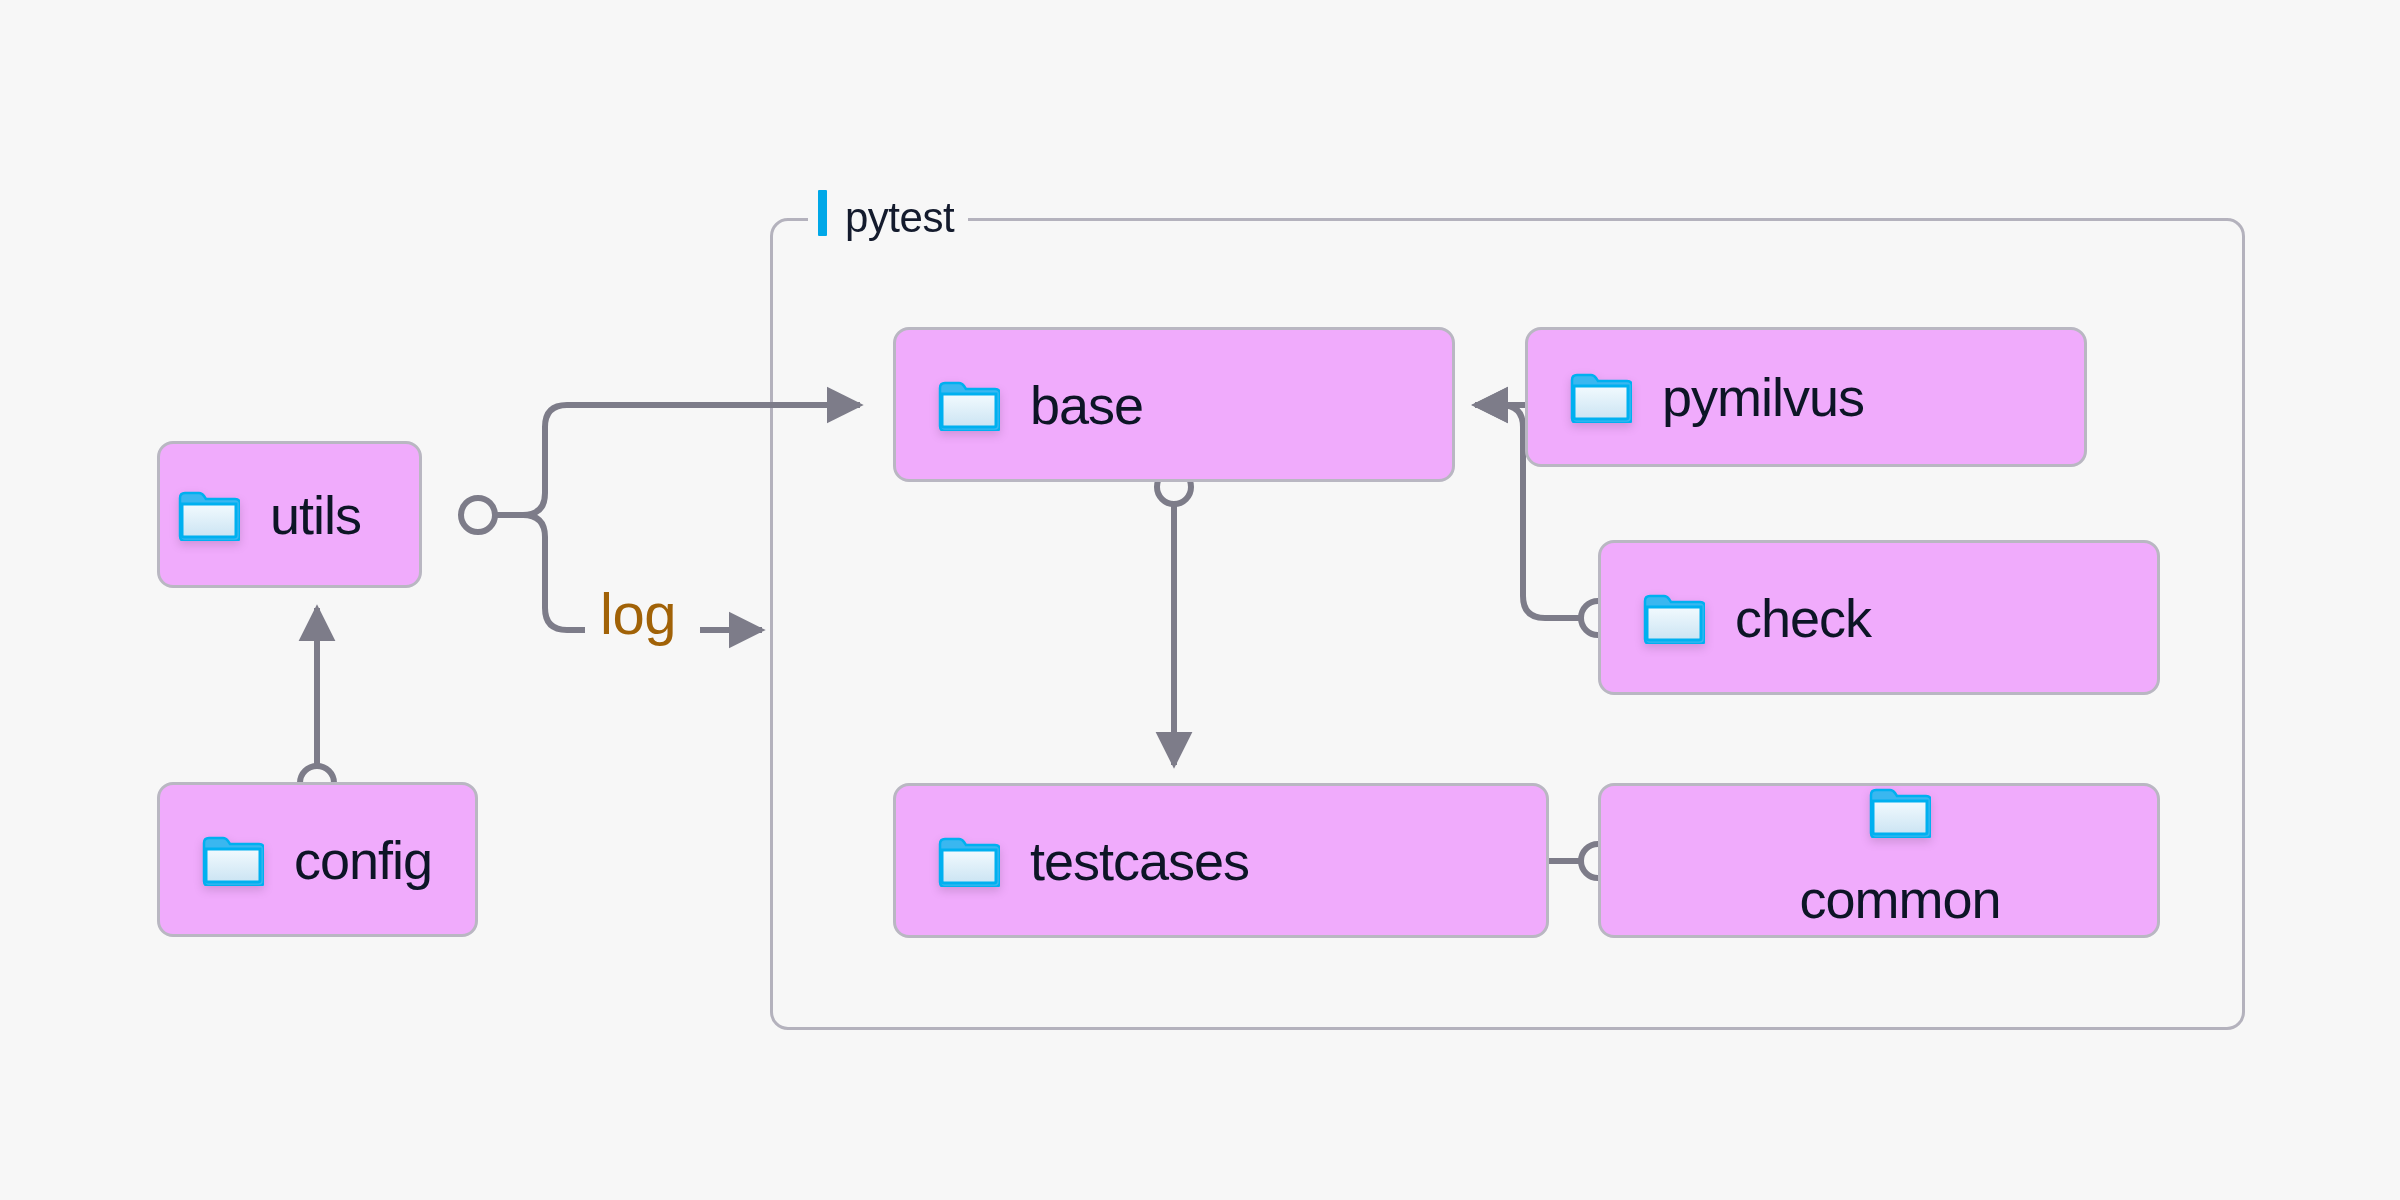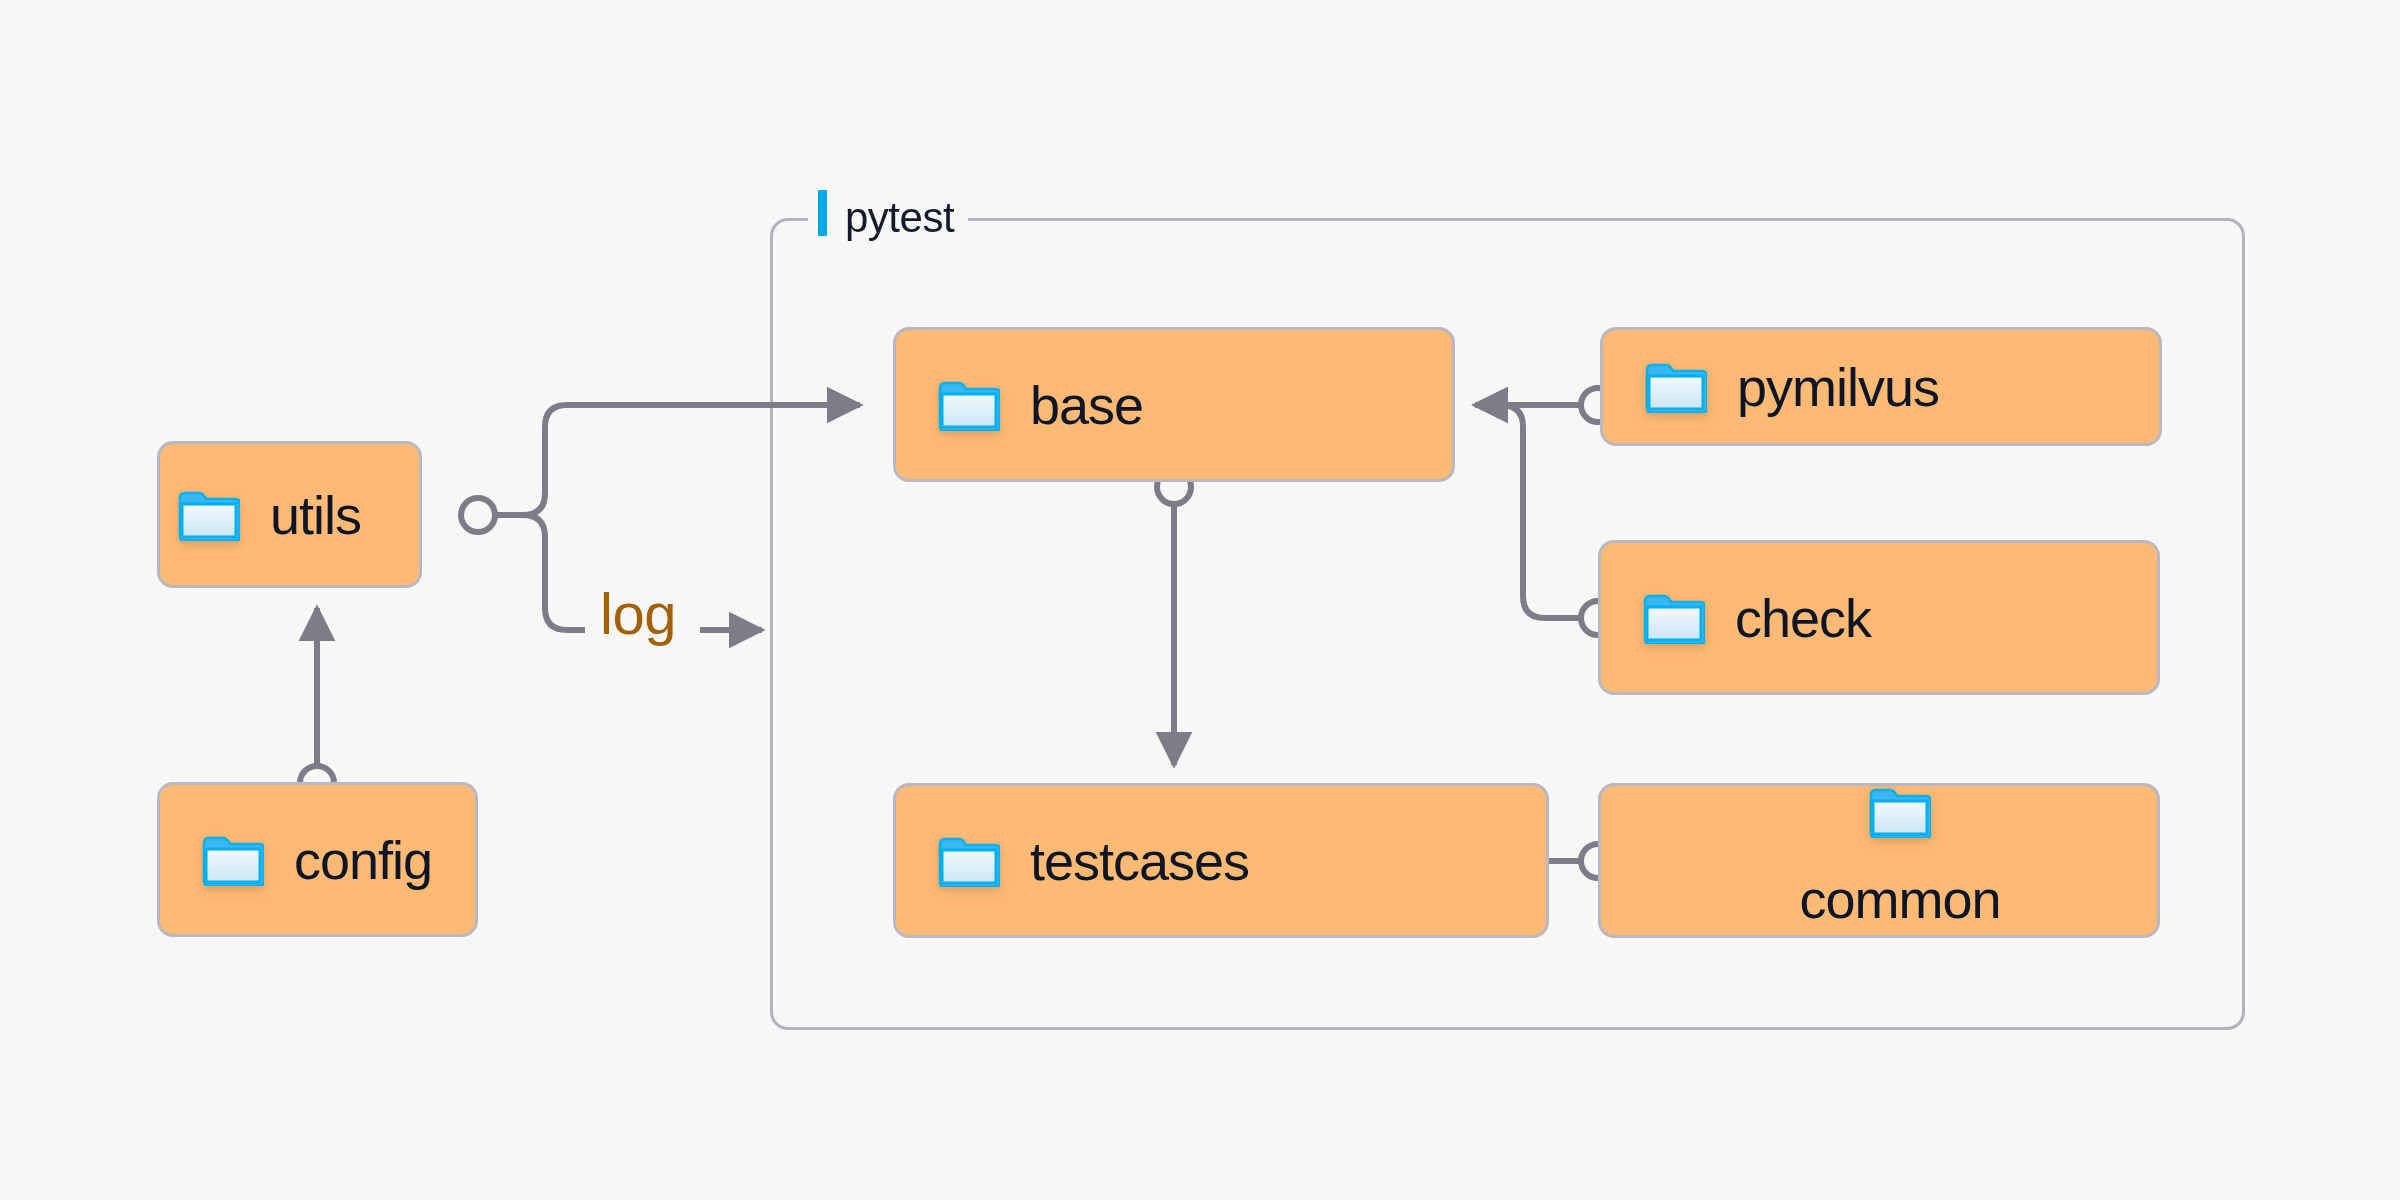--- a/index.html
+++ b/index.html
@@ -55,21 +55,21 @@
   .group-label-text {
     font-size: 42px;
     color: #141b2d;
     font-family: "Liberation Sans", sans-serif;
     white-space: nowrap;
     letter-spacing: -0.5px;
   }
   
   .node {
     position: absolute;
-    background: #fdba74;
+    background: #f0abfc;
     border: 3px solid #b9b7c2;
     border-radius: 16px;
     box-sizing: border-box;
     display: flex;
     align-items: center;
     padding-left: 42px;
     gap: 30px;
   }
   .node-label {
     font-size: 54px;
@@ -172,21 +172,21 @@
           </svg></span>
         <span class="node-label">base</span>
       </div>
       <div class="node" style="left: 893px; top: 783px; width: 656px; height: 155px;">
         <span class="folder-icon"><svg viewBox="0 0 62 52" width="62" height="52">
             <path d="M2 9 q0-5 5-5 h14 q3 0 5 3 l2 3 h29 q5 0 5 5 v32 q0 5-5 5 h-50 q-5 0-5-5 z" fill="#3ab7f0" stroke="#00b0f0" stroke-width="2.5"></path>
             <path d="M4 15 h54 v31 q0 2-2 2 h-50 q-2 0-2-2 z" fill="url(#folderGrad)" stroke="#00b0f0" stroke-width="3"></path>
           </svg></span>
         <span class="node-label">testcases</span>
       </div>
-      <div class="node" style="left: 1600px; top: 327px; width: 562px; height: 119px;">
+      <div class="node" style="left: 1525px; top: 327px; width: 562px; height: 140px;">
         <span class="folder-icon"><svg viewBox="0 0 62 52" width="62" height="52">
             <path d="M2 9 q0-5 5-5 h14 q3 0 5 3 l2 3 h29 q5 0 5 5 v32 q0 5-5 5 h-50 q-5 0-5-5 z" fill="#3ab7f0" stroke="#00b0f0" stroke-width="2.5"></path>
             <path d="M4 15 h54 v31 q0 2-2 2 h-50 q-2 0-2-2 z" fill="url(#folderGrad)" stroke="#00b0f0" stroke-width="3"></path>
           </svg></span>
         <span class="node-label">pymilvus</span>
       </div>
       <div class="node" style="left: 1598px; top: 540px; width: 562px; height: 155px;">
         <span class="folder-icon"><svg viewBox="0 0 62 52" width="62" height="52">
             <path d="M2 9 q0-5 5-5 h14 q3 0 5 3 l2 3 h29 q5 0 5 5 v32 q0 5-5 5 h-50 q-5 0-5-5 z" fill="#3ab7f0" stroke="#00b0f0" stroke-width="2.5"></path>
             <path d="M4 15 h54 v31 q0 2-2 2 h-50 q-2 0-2-2 z" fill="url(#folderGrad)" stroke="#00b0f0" stroke-width="3"></path>

